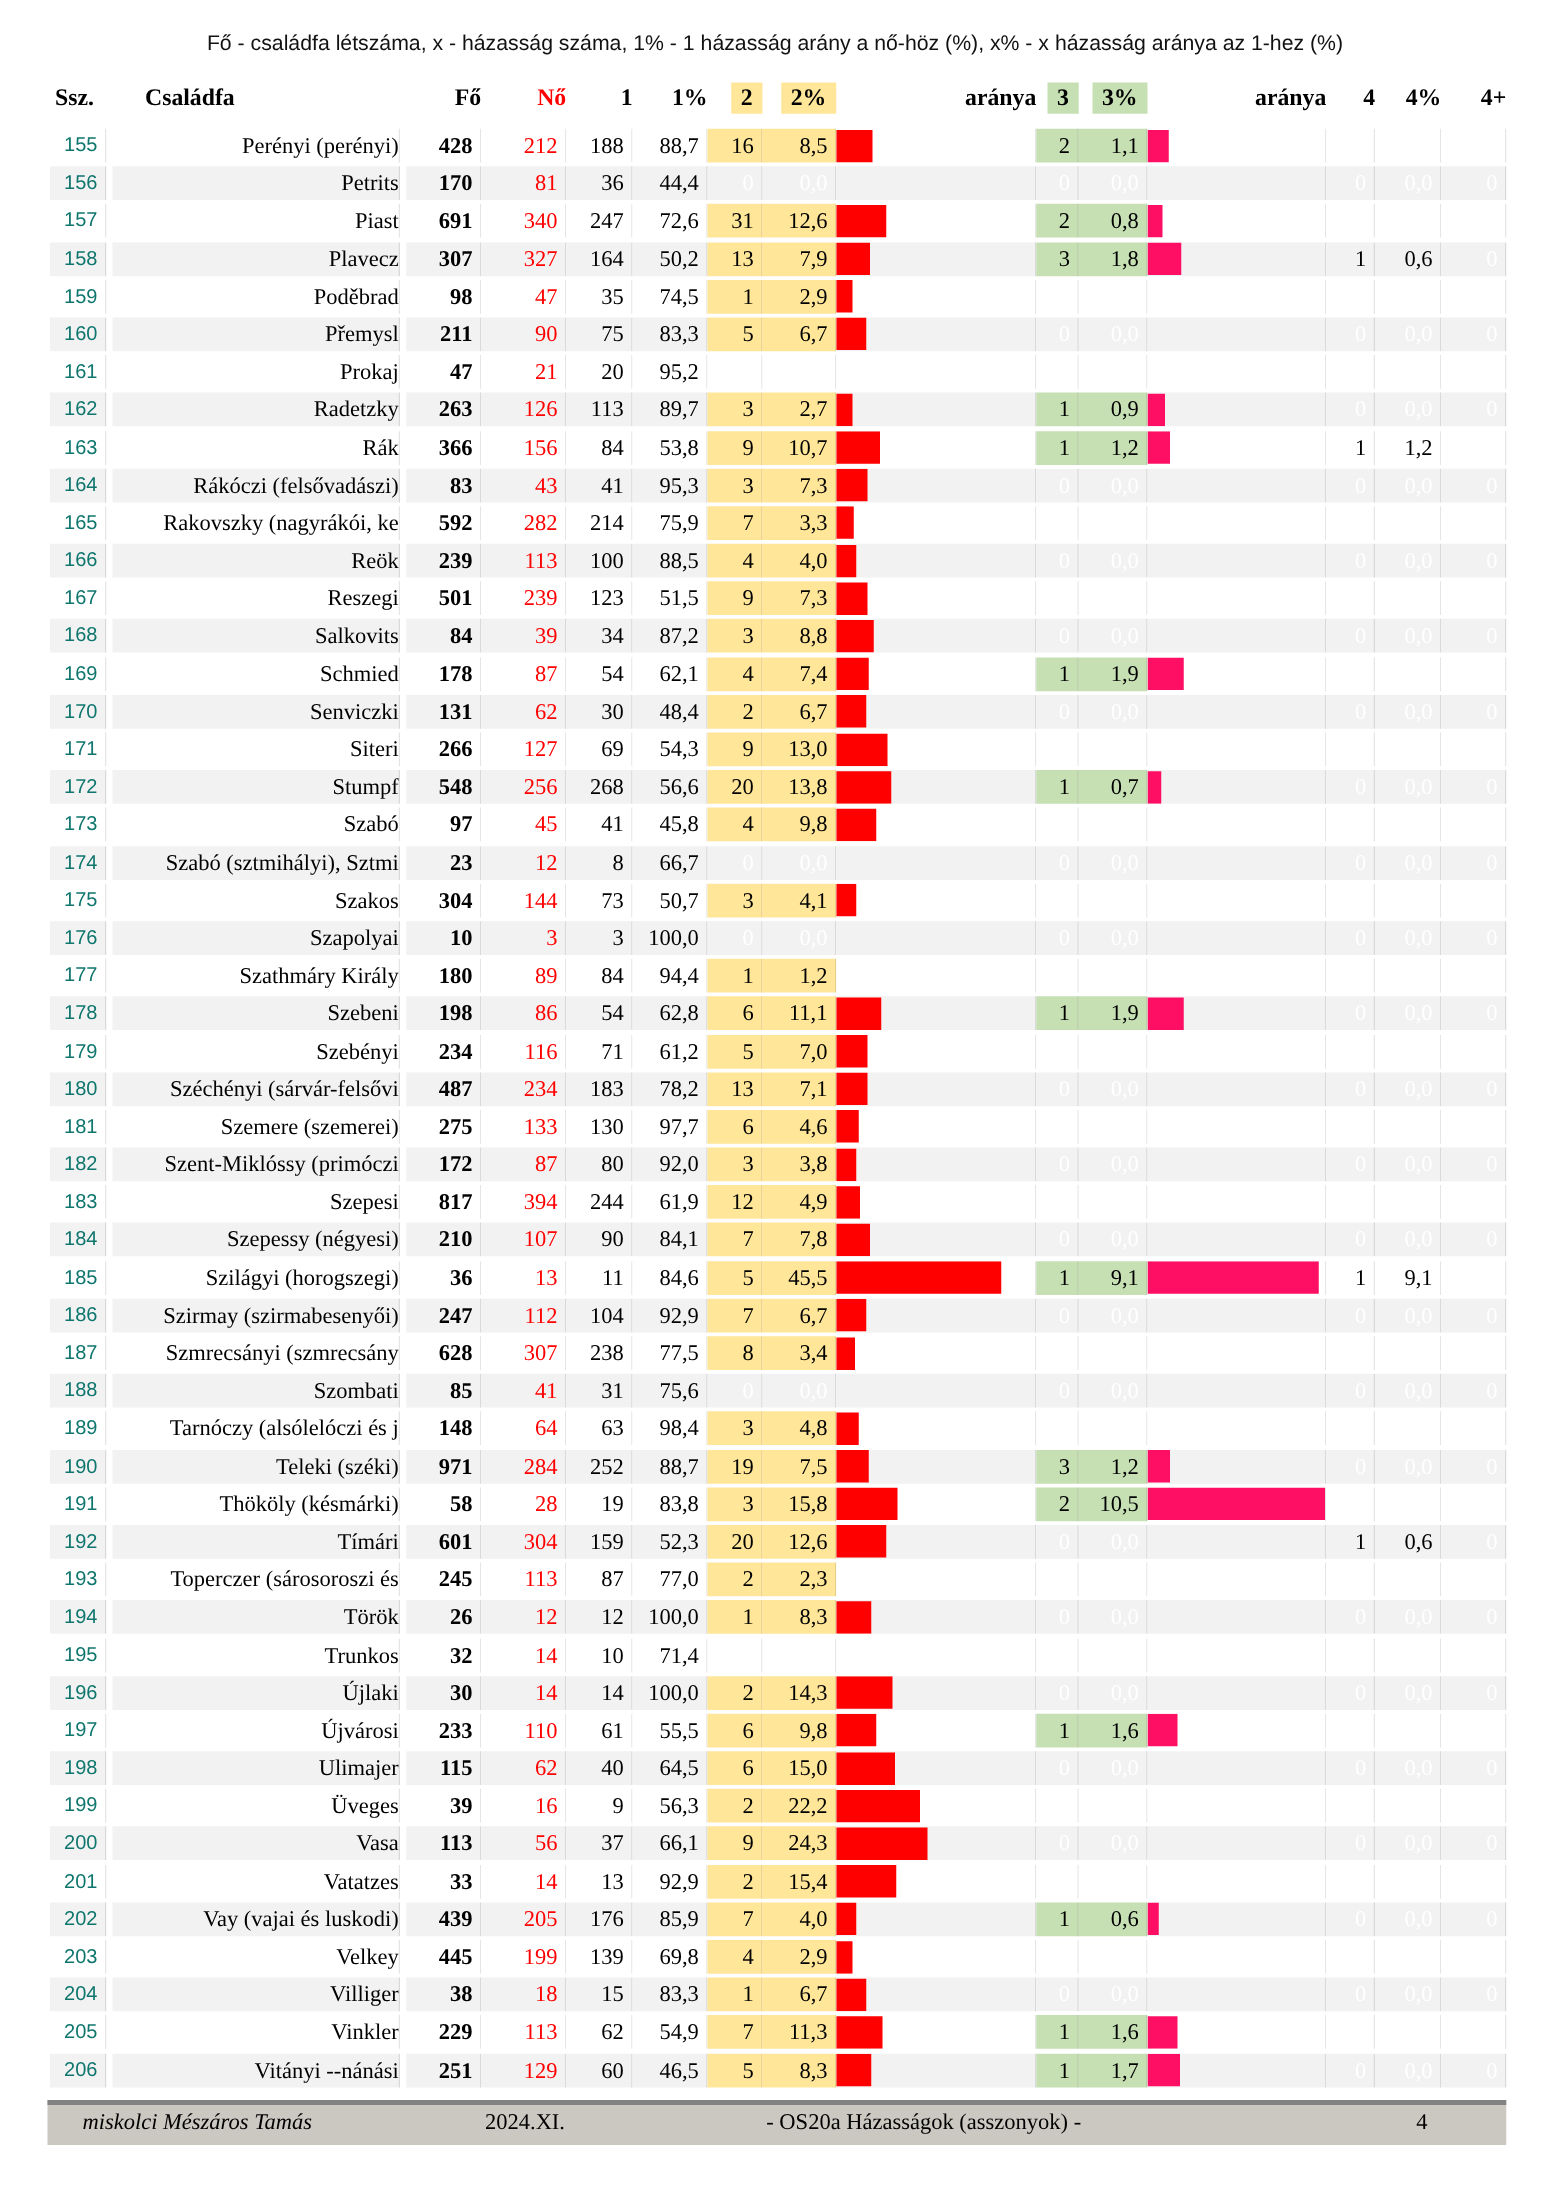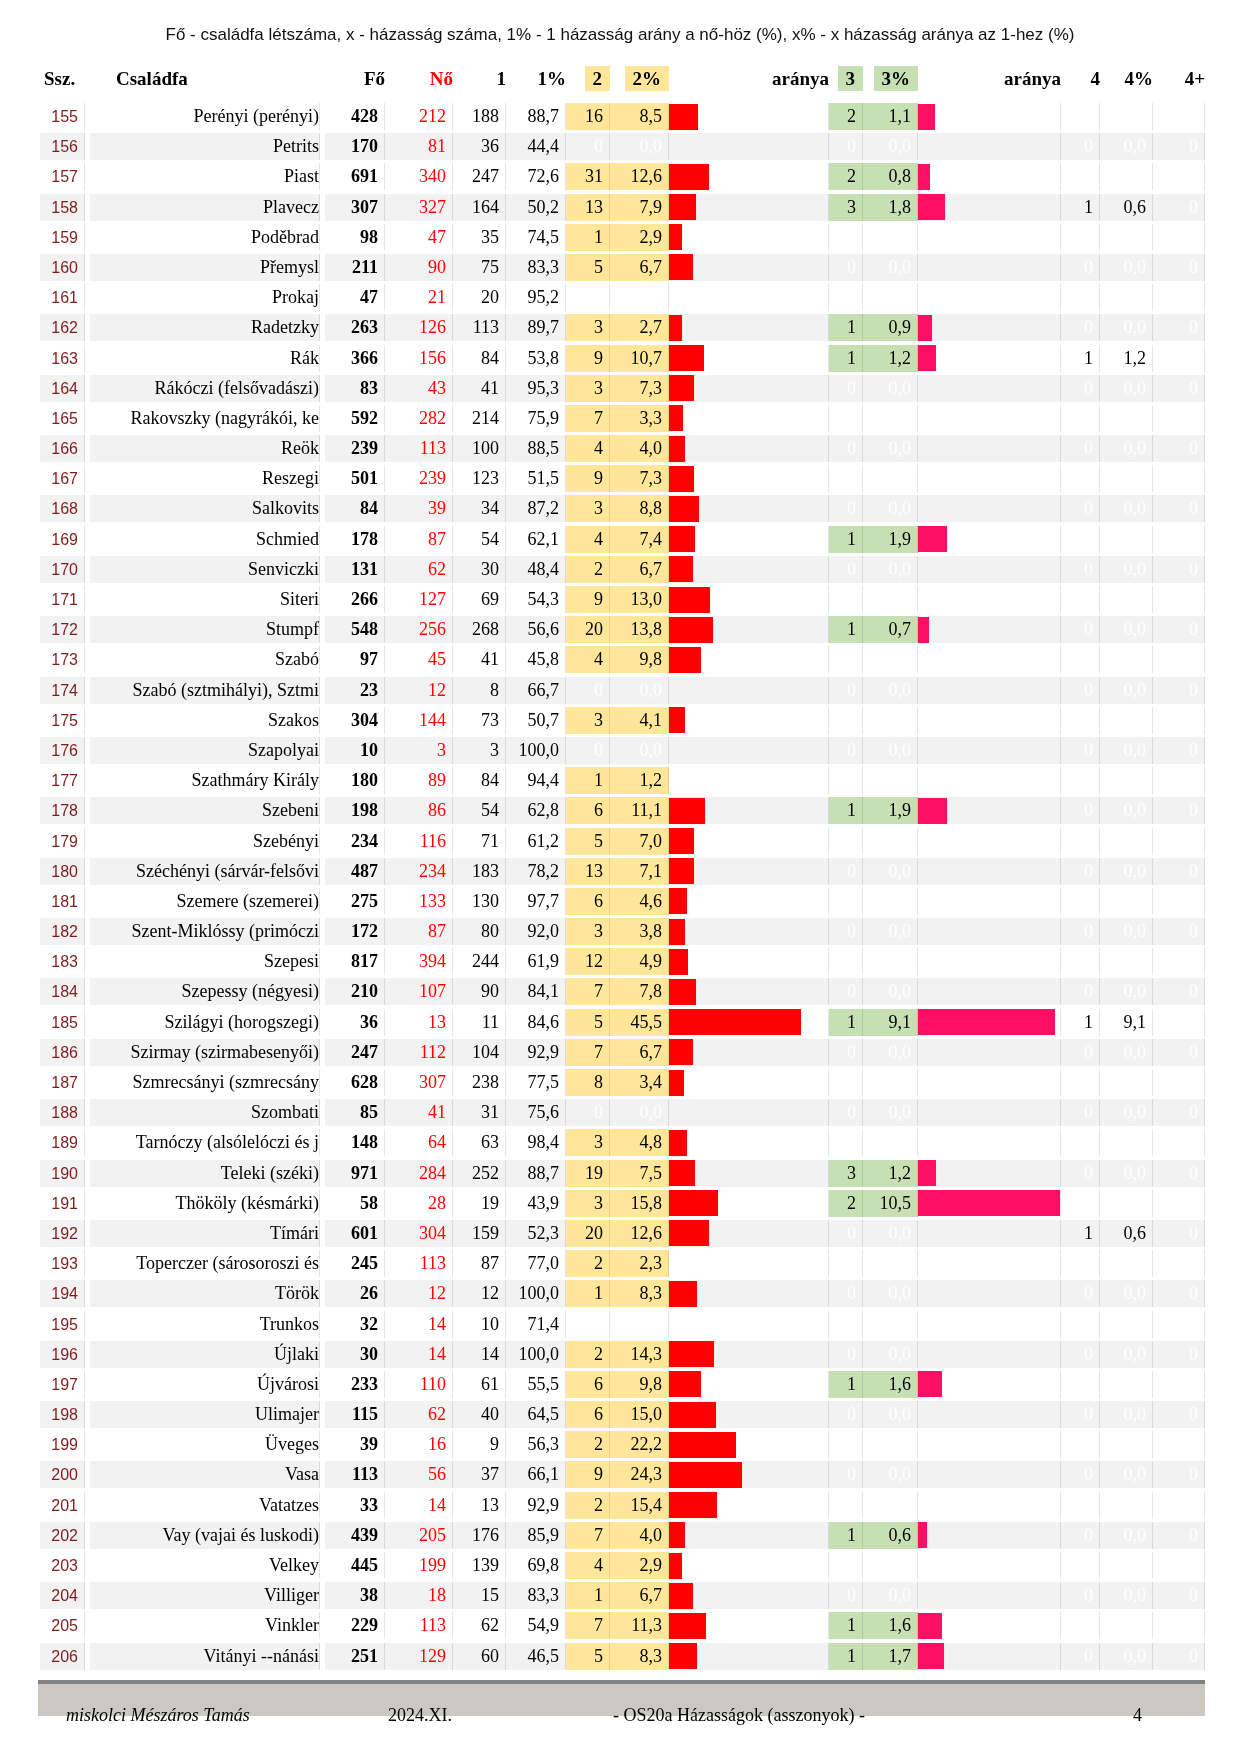--- a/index.html
+++ b/index.html
@@ -29,34 +29,34 @@
   
   #rows{position:absolute;top:103px;left:40px;}
   .row{display:flex;height:27px;margin-bottom:3.2px;font-size:18px;line-height:27px;}
   .cell{box-sizing:border-box;border-right:1px solid rgba(0,0,0,0.10);
         overflow:hidden;white-space:nowrap;}
   .gap{background:transparent;border:none;}
   .even .cell{background:#f2f2f2;}
   .odd  .cell{background:#ffffff;}
   .num{text-align:right;padding-right:6px;}
   .ssz{font-family:"Liberation Sans",sans-serif;font-size:16px;text-align:right;
-       padding-right:6px;color:#7f1d1d;}
+       padding-right:6px;color:#0f766e;}
   .name{text-align:right;padding-left:8px;}
   .fo{font-weight:bold;text-align:right;padding-right:6px;}
   .no{color:#f00;text-align:right;padding-right:6px;}
   .even .ylw, .odd .ylw{background:#ffe699;}
   .even .grn, .odd .grn{background:#c6e0b4;}
   .zero{color:#ffffff;}
   .ar{display:flex;align-items:center;}
   .bar2{height:26px;background:#ff0000;}
   .bar3{height:26px;background:#ff0f63;}
   
   .footer{position:absolute;left:38px;top:1680px;width:1167px;height:32px;
           background:#cbc8c1;border-top:4px solid #828282;}
-  .footer span{position:absolute;top:21px;font-size:18px;white-space:nowrap;}
+  .footer span{position:absolute;top:3px;font-size:18px;white-space:nowrap;}
   .f-author{left:28px;font-style:italic;font-size:19px;}
   .f-date{left:350px;}
   .f-doc{left:575px;}
   .f-page{left:1095px;}
 </style>
 </head>
 <body>
 
 <div class="title">Fő - családfa létszáma,   x - házasság száma,   1% - 1 házasság arány a nő-höz (%),   x% - x házasság aránya az 1-hez (%)</div>
 
@@ -846,21 +846,21 @@
       <div class="c14 num cell zero">0</div>
     </div>
     <div class="row odd">
       <div class="c0 ssz cell">191</div>
       <div class="g1 gap"></div>
       <div class="c1 name cell">Thököly (késmárki)</div>
       <div class="g2 gap"></div>
       <div class="c2 fo cell">58</div>
       <div class="c3 no cell">28</div>
       <div class="c4 num cell">19</div>
-      <div class="c5 num cell">43,9</div>
+      <div class="c5 num cell">83,8</div>
       <div class="c6 num cell ylw">3</div>
       <div class="c7 num cell ylw">15,8</div>
       <div class="c8 ar cell">
         <div class="bar2" style="width: 49.24px;"></div>
       </div>
       <div class="c9 num cell grn">2</div>
       <div class="c10 num cell grn">10,5</div>
       <div class="c11 ar cell">
         <div class="bar3" style="width: 142px;"></div>
       </div>

